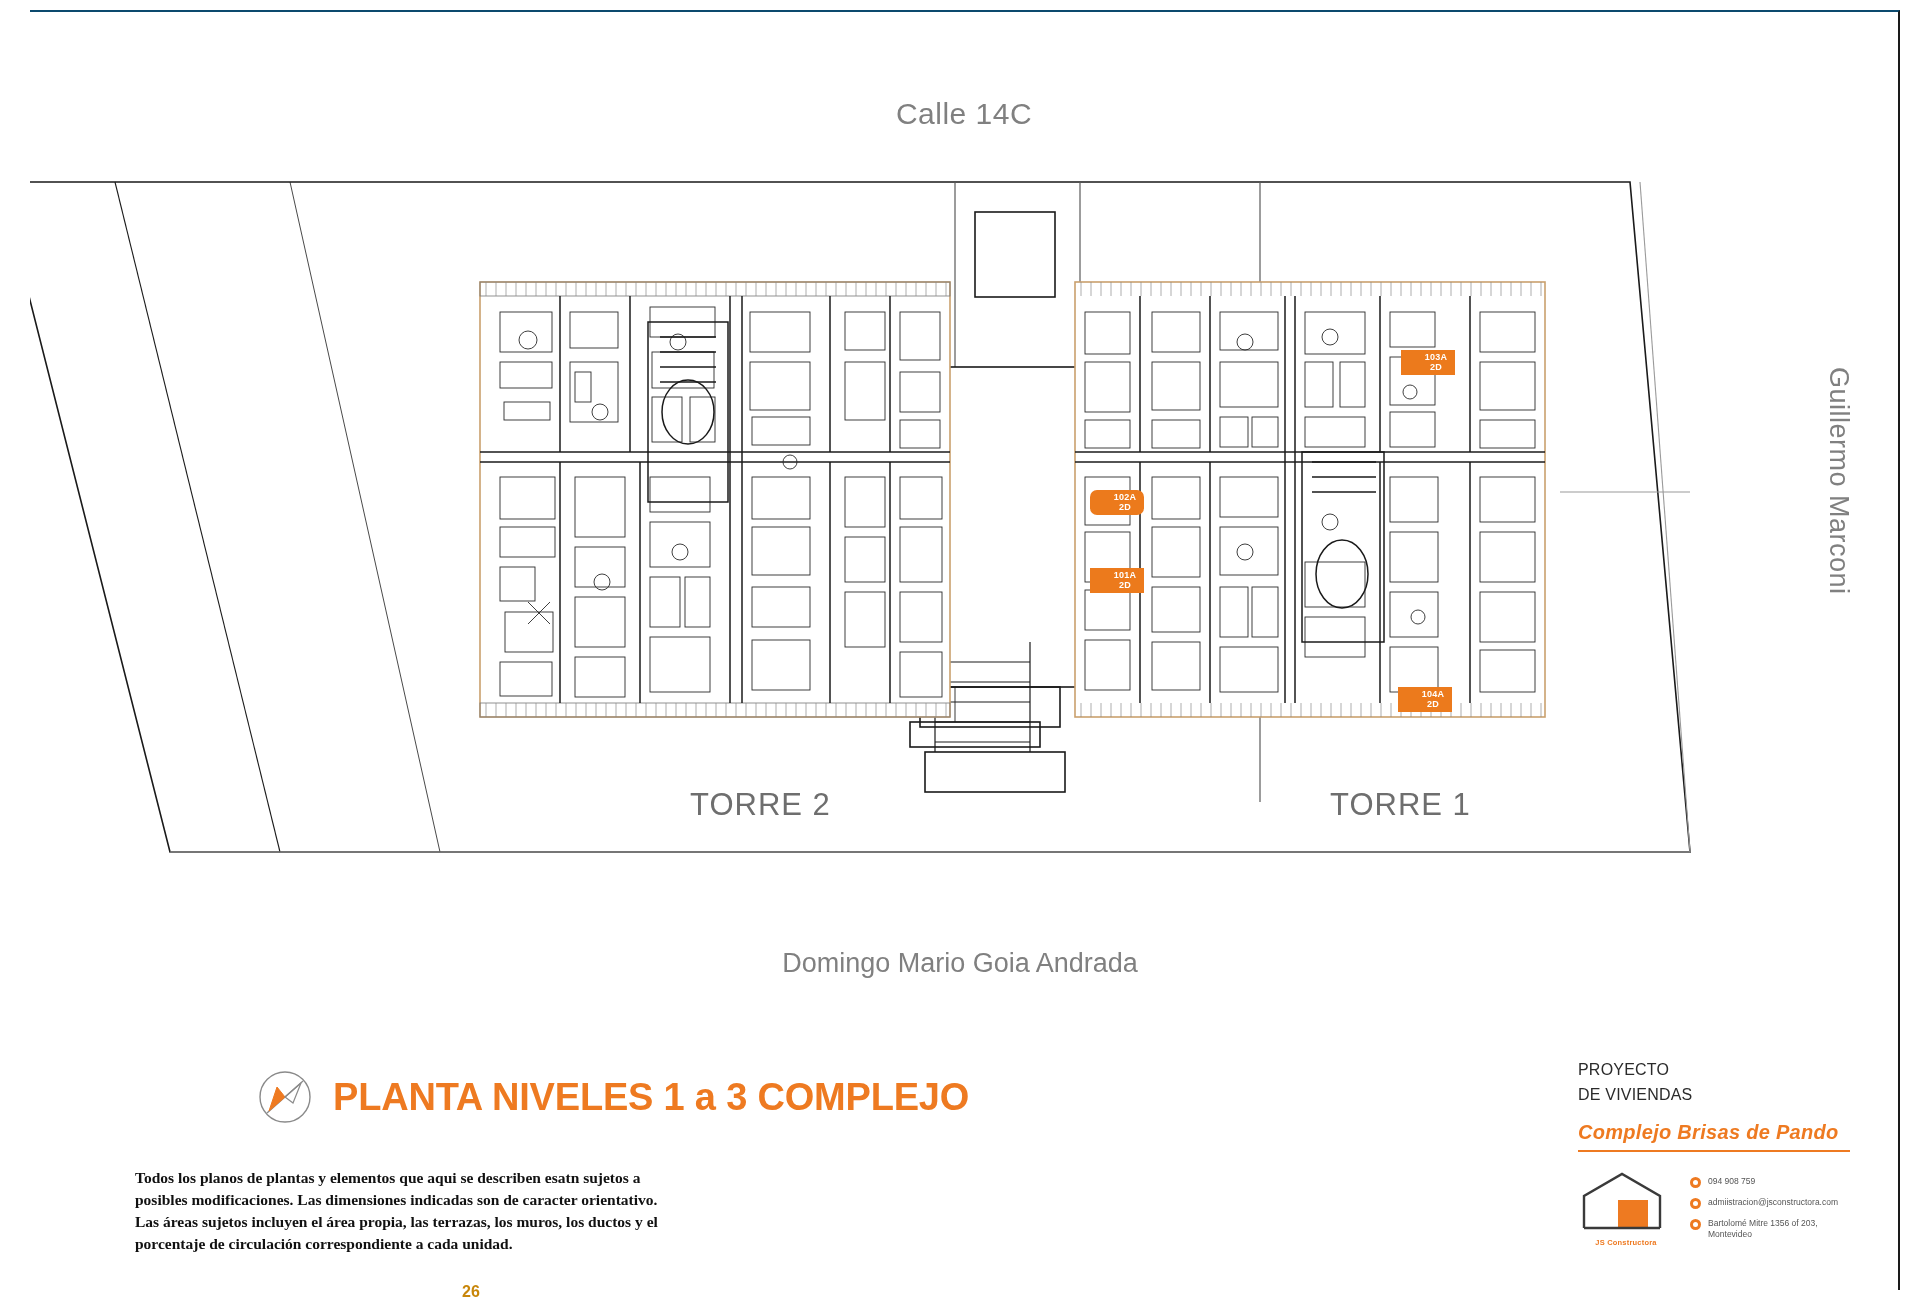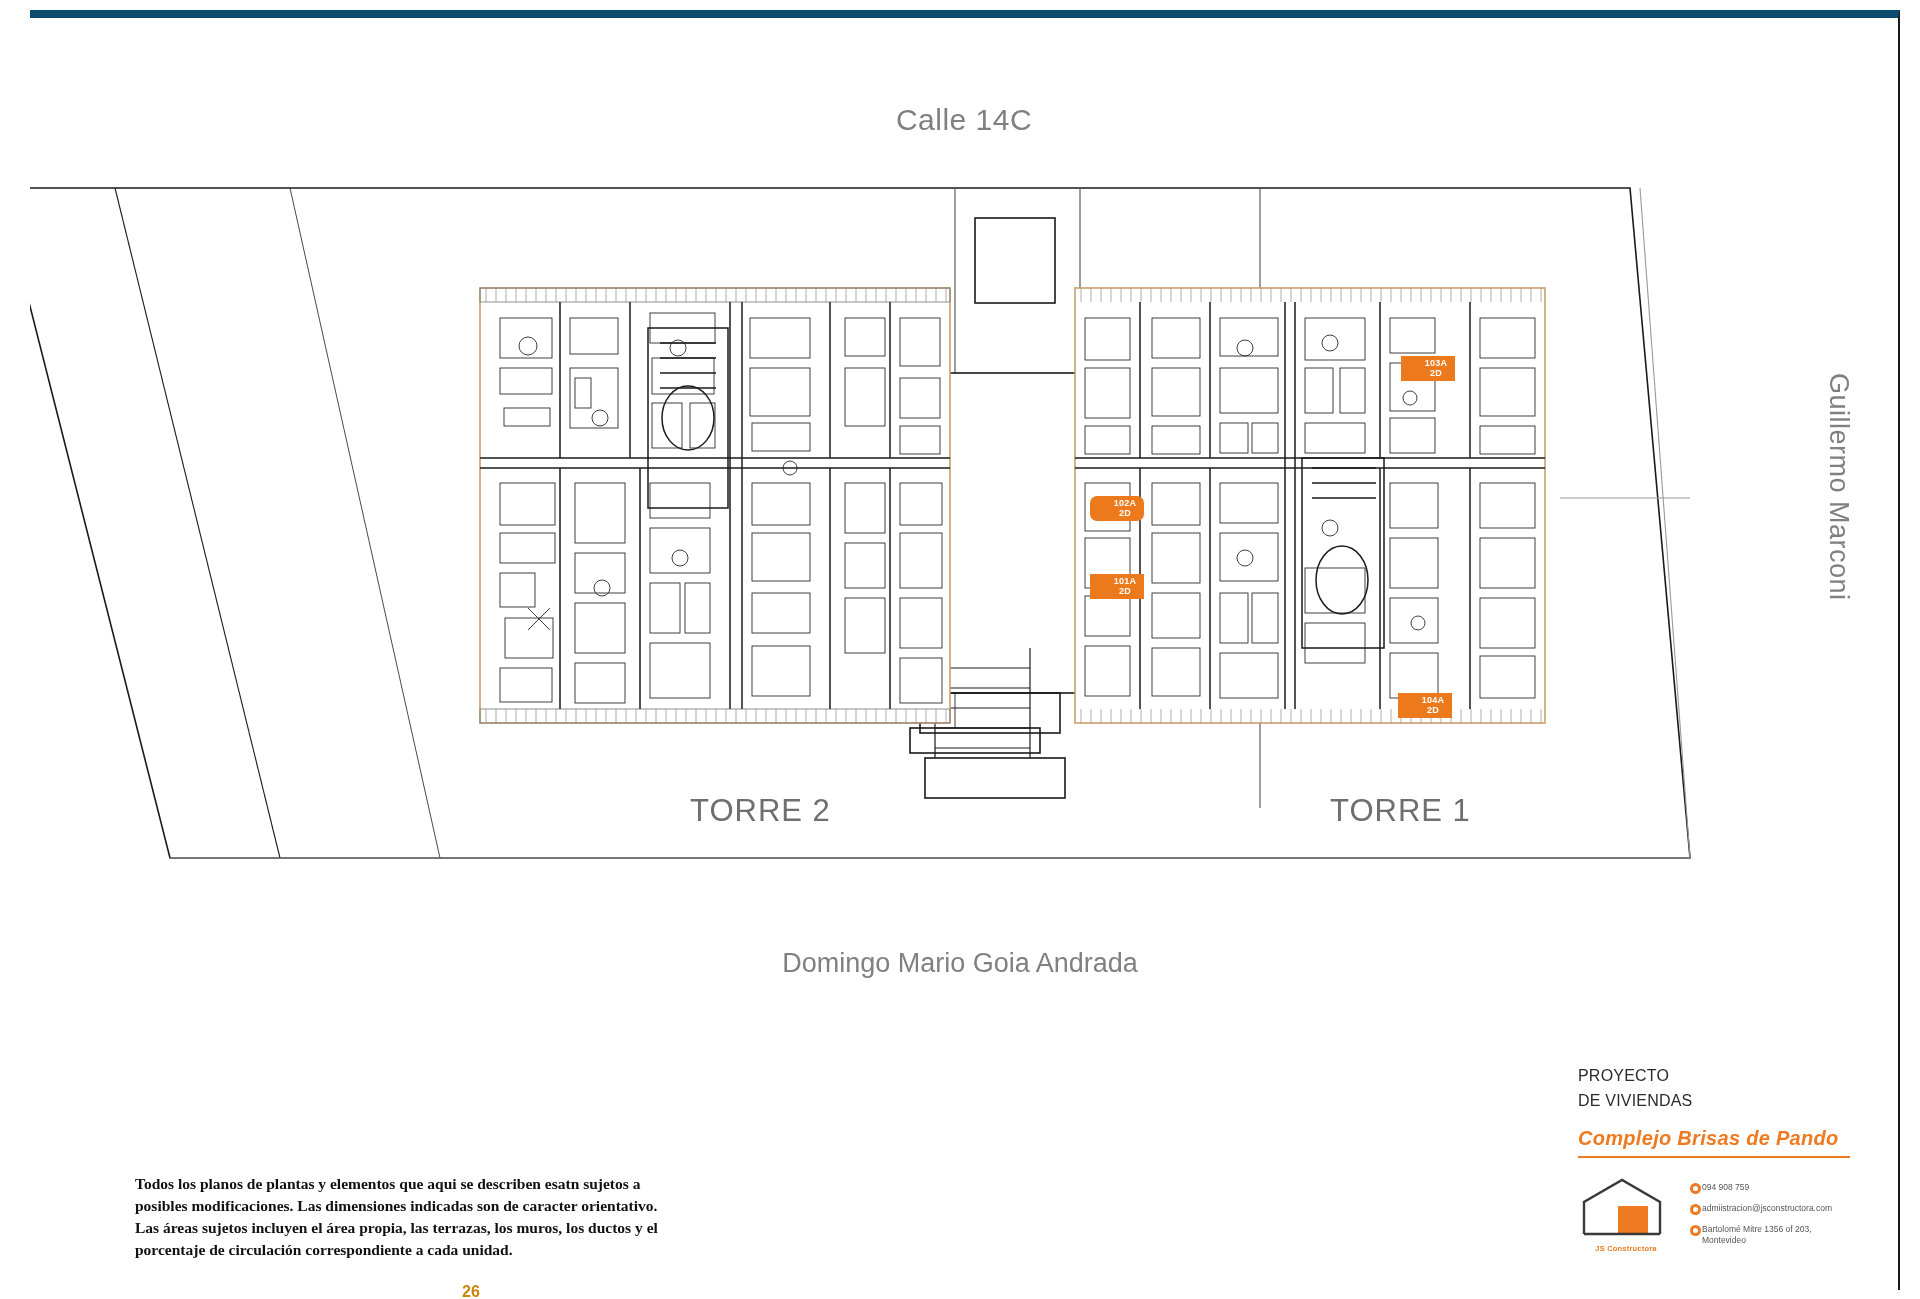--- a/index.html
+++ b/index.html
@@ -21,21 +21,21 @@
     height: 1299px;
     background: #ffffff;
   }
   .sheet {
     position: absolute;
     left: 30px;
     top: 10px;
     width: 1870px;
     height: 1280px;
     background: #fff;
-    border-top: 8px solid #0c4a6e;
+    border-top: 2px solid #0c4a6e;
     border-right: 2px solid #1a1a1a;
     box-sizing: border-box;
   }
   
   .street-top {
     position: absolute;
     left: 0; right: 0;
     top: 85px;
     text-align: center;
     font-size: 30px;
@@ -165,21 +165,21 @@
     font-size: 7.5px;
     color: #ee7a21;
     font-weight: bold;
     text-align: center;
     letter-spacing: 0.2px;
   }
   .contacts { padding-top: 6px; }
   .contact {
     display: flex;
     align-items: flex-start;
-    gap: 1px;
+    gap: 7px;
     margin-bottom: 9px;
   }
   .cdot {
     width: 11px; height: 11px;
     border-radius: 50%;
     background: #ee7a21;
     flex: none;
     margin-top: 1px;
     position: relative;
   }
@@ -436,20 +436,31 @@
       <span class="t2">2D</span>
     </div>
     <div class="unit-tag" style="left:1368px; top:675px;">
       <span>104A</span>
       <span class="t2">2D</span>
     </div>
 
     <div class="tower-label" id="tower2">TORRE 2</div>
     <div class="tower-label" id="tower1">TORRE 1</div>
 
+    <div class="title-row">
+      <span class="north-icon">
+        <svg width="60" height="60" viewBox="0 0 60 60">
+          <circle cx="30" cy="30" r="25" fill="none" stroke="#8a8a8a" stroke-width="1.4"></circle>
+          <path d="M12 46 L48 14" stroke="#8a8a8a" stroke-width="1.4"></path>
+          <path d="M14 44 L30 30 L22 20 Z" fill="#ee7a21" stroke="#ee7a21" stroke-width="1"></path>
+          <path d="M30 30 L46 16 L38 36 Z" fill="none" stroke="#8a8a8a" stroke-width="1.2"></path>
+        </svg>
+      </span>
+      <span class="main-title">PLANTA NIVELES 1 a 3 COMPLEJO</span>
+    </div>
 
     <div class="disclaimer">
       <div>Todos los planos de plantas y elementos que aqui se describen esatn sujetos a</div>
       <div>posibles modificaciones.  Las dimensiones indicadas son de caracter orientativo.</div>
       <div>Las áreas sujetos incluyen el área propia, las terrazas, los muros, los ductos y el</div>
       <div>porcentaje de circulación correspondiente a cada unidad.</div>
     </div>
 
     <div class="proj-block">
       <div class="proj-title">

